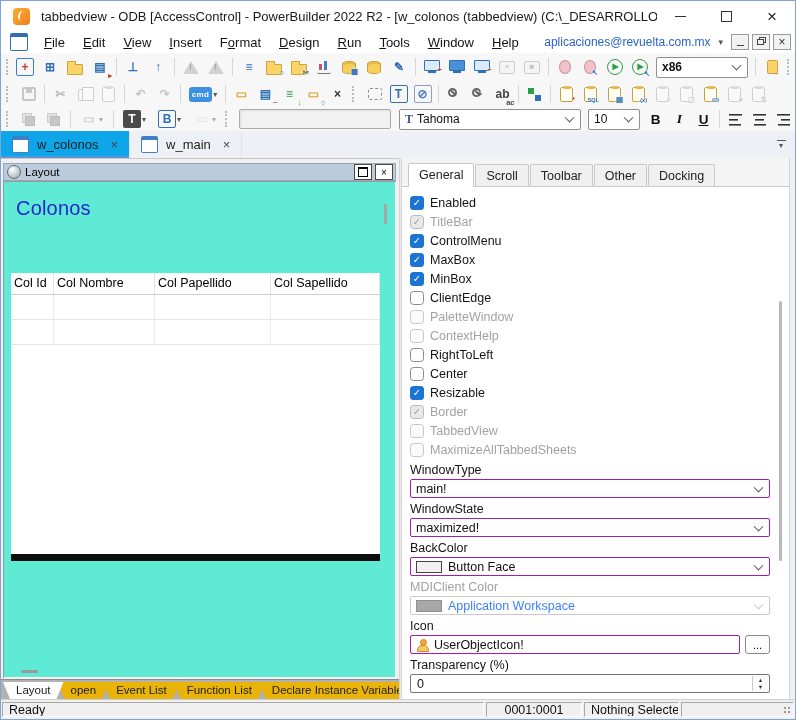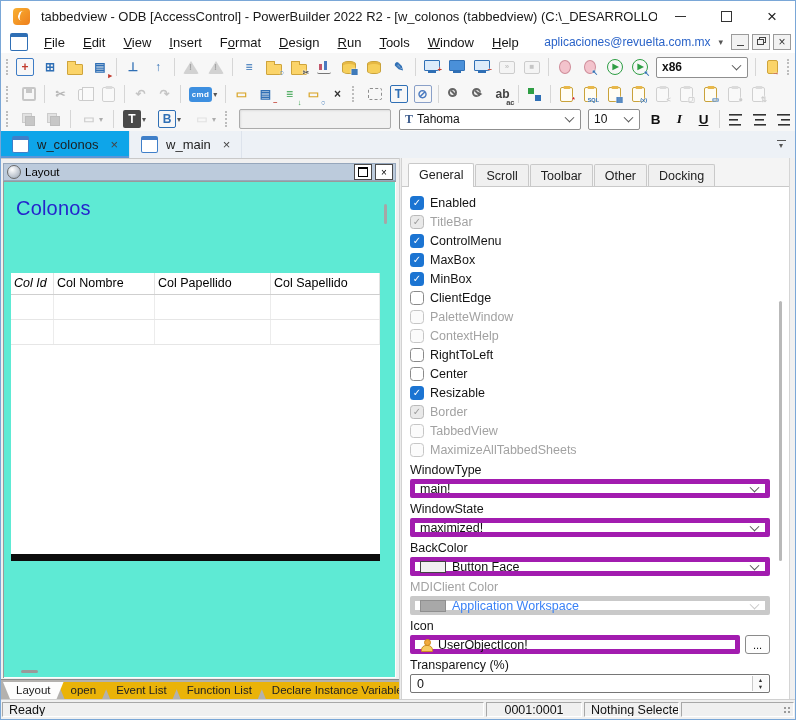--- a/index.html
+++ b/index.html
@@ -152,21 +152,21 @@
       font-size:10px;line-height:1;flex:0 0 auto}
   .cb.on{background:#1b74d2;color:#fff}
   .cb.on.cdis{background:#e9e9e9;border:1px solid #b9b9b9;color:#9a9a9a}
   .cb.off{border:1px solid #8a8a8a;background:#fff}
   .cb.off.cdis{border-color:#c6c6c6;background:#fbfbfb}
   .cbl{font-size:12.5px;color:#141414}
   .cbl.cdis{color:#a2a2a2}
   #fields{margin-top:2px}
   .flabel{font-size:12.5px;color:#141414;height:14px;line-height:14px;margin:4px 0 2px}
   .flabel.fdis{color:#a2a2a2}
-  .combo{width:360px;height:19px;border:5px solid #a21caf;border-radius:2px;background:#fff;display:flex;
+  .combo{width:360px;height:19px;border:1px solid #a21caf;border-radius:2px;background:#fff;display:flex;
       align-items:center;padding:0 20px 0 5px;font-size:12.5px;position:relative;box-sizing:border-box}
   .combo.fdis{border-color:#c9c9c9;color:#3b82f6}
   .combo.fdis .chv{border-color:#c9c9c9}
   .swatch{width:26px;height:12px;border:1px solid #444;margin-right:6px;flex:0 0 auto;box-sizing:border-box}
   .fdis .swatch{border-color:#8f8f8f}
   .iconrow{display:flex;align-items:flex-start;gap:5px}
   .iconrow .combo{width:330px}
   .person{width:12px;height:12px;position:relative;margin-right:6px;flex:0 0 auto}
   .person::before{content:"";position:absolute;top:0;left:3.5px;width:5px;height:5px;border-radius:50%;background:#f0a93c;border:1px solid #cd8a20}
   .person::after{content:"";position:absolute;bottom:-1px;left:0.5px;width:10px;height:5px;border-radius:5px 5px 1px 1px;background:#f7ca63;border:1px solid #cd8a20}
@@ -534,21 +534,21 @@
           <span class="wbtn">
               <span class="g-sq"></span>
             </span>
           <span class="wbtn">×</span>
         </span>
       </div>
       <div class="design">
         <span class="design-title">Colonos</span>
         <div class="dw">
           <div class="dwhead" id="dwhead">
-              <span class="hc" style="width: 43px; font-style: italic;">Col Id</span>
+              <span class="hc" style="width: 43px;">Col Id</span>
               <span class="hc" style="width: 101px;">Col Nombre</span>
               <span class="hc" style="width: 116px;">Col Papellido</span>
               <span class="hc" style="width: 109px;">Col Sapellido</span>
             </div>
           <div id="dwrows">
               <div class="dwrow">
                 <span class="rc" style="width: 43px;"></span>
                 <span class="rc" style="width: 101px;"></span>
                 <span class="rc" style="width: 116px;"></span>
                 <span class="rc" style="width: 109px;"></span>

